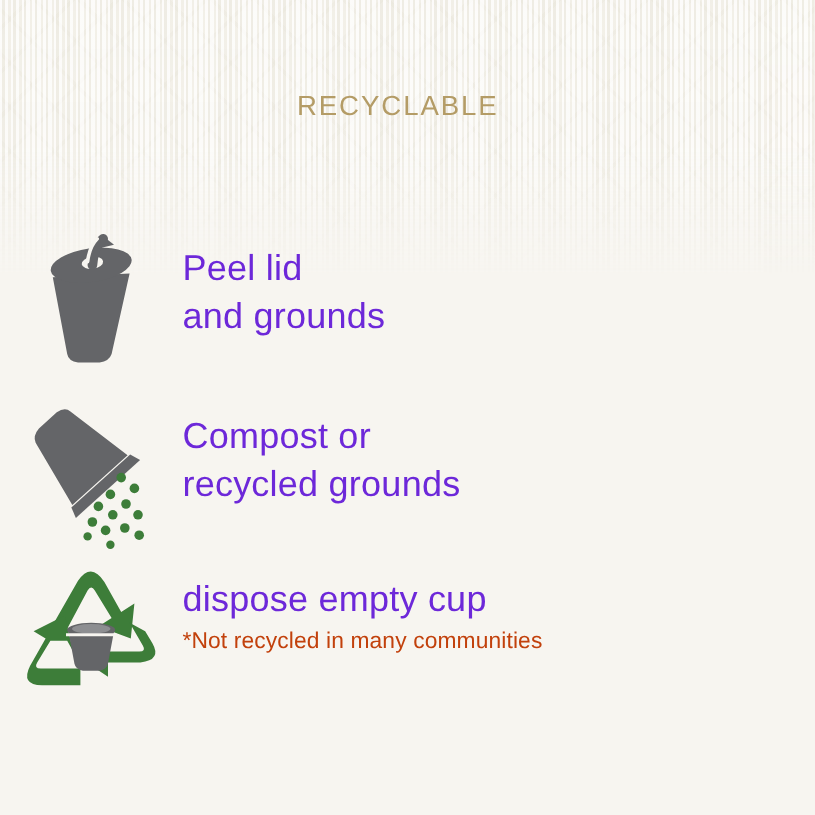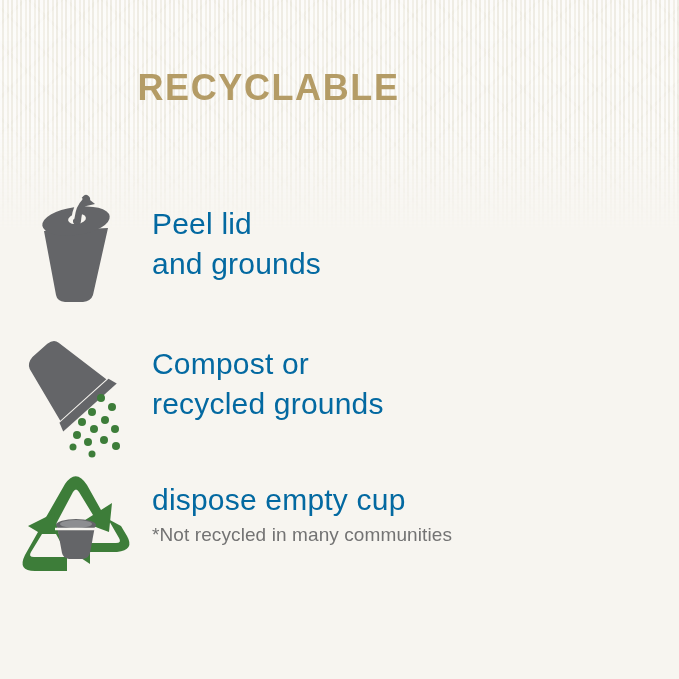--- a/index.html
+++ b/index.html
@@ -54,26 +54,26 @@
     z-index: 2;
     width: 679px;
     height: 679px;
   }
 
   
   .headline {
     position: absolute;
     left: 0;
     top: 68px;
-    width: 537px;
+    width: 663px;
     text-align: center;
     color: #b49c66;
-    font-size: 36px;
+    font-size: 23px;
     line-height: 40px;
-    font-weight: bold;
+    font-weight: normal;
     letter-spacing: 1.6px;
     text-transform: uppercase;
   }
   .headline .hl-line { display: block; }
 
   
   .steps {
     position: absolute;
     left: 0;
     top: 188px;
@@ -91,30 +91,30 @@
     display: flex;
     justify-content: center;
     align-items: flex-start;
     padding-top: 6px;
   }
   .step-text {
     padding-top: 16px;
   }
   .step-text .line {
     display: block;
-    color: #0369a1;
+    color: #6d28d9;
     font-size: 30px;
     line-height: 40px;
     font-weight: normal;
     letter-spacing: 0.2px;
   }
   .footnote {
     display: block;
     margin-top: 3px;
-    color: #737373;
+    color: #c2410c;
     font-size: 19px;
     line-height: 24px;
     letter-spacing: 0.1px;
   }
 
   .step-3 .step-text { padding-top: 12px; }
 </style>
 </head>
 <body>
 

